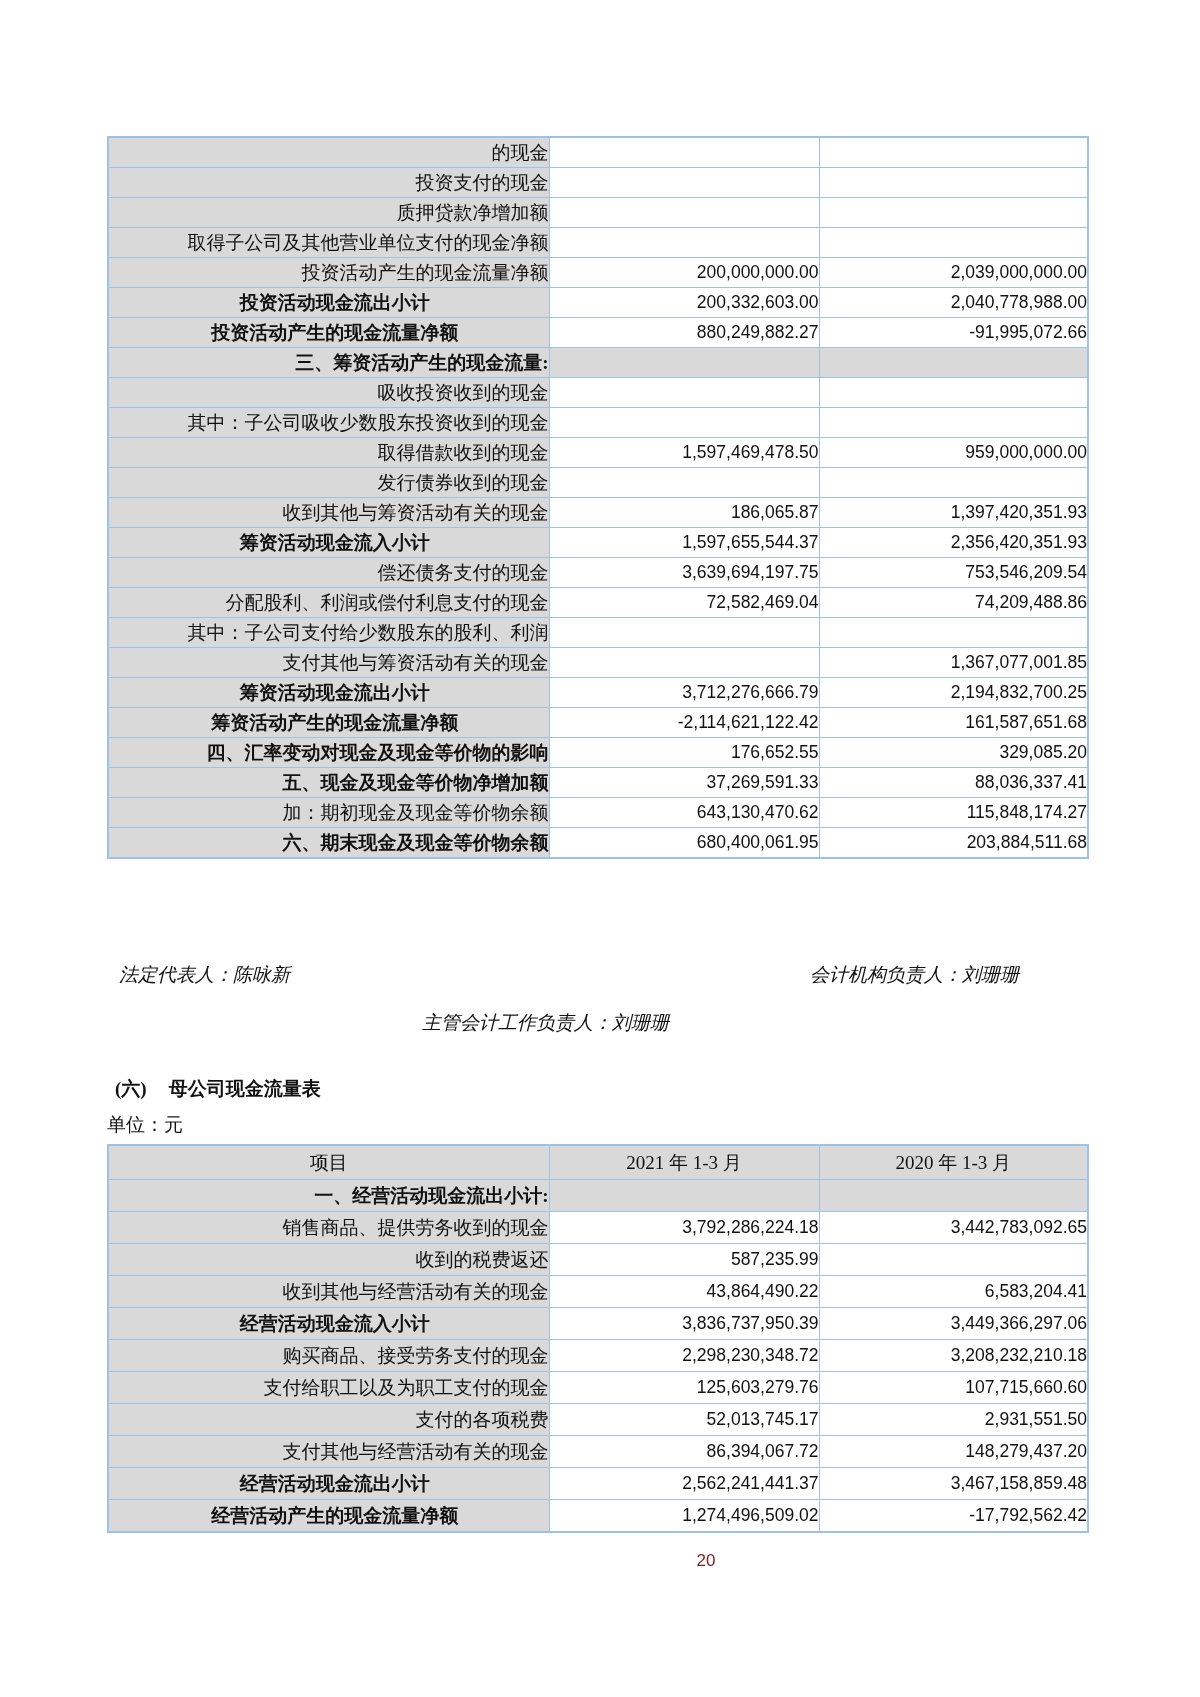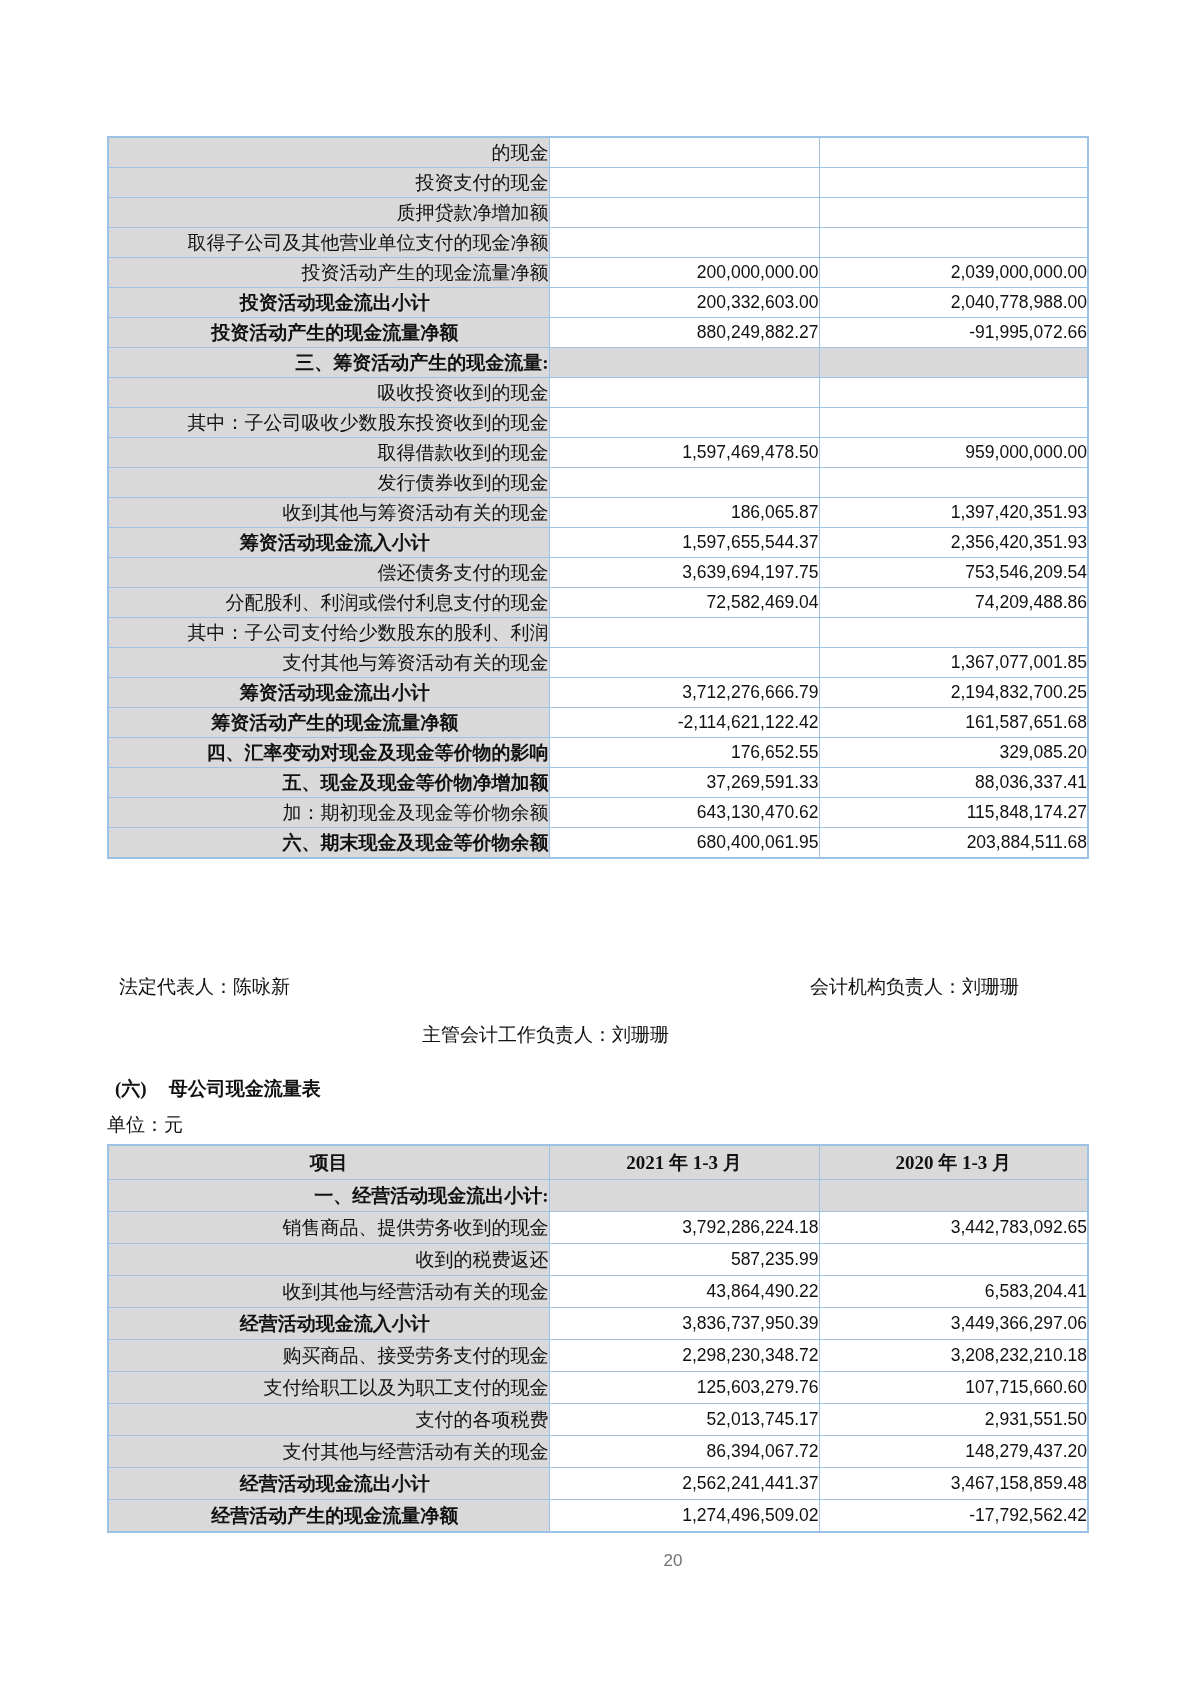--- a/index.html
+++ b/index.html
@@ -20,58 +20,58 @@
     border:2px solid var(--tbl-border,#9CC2E5);
   }
   table.fin td, table.fin th {
     border:1px solid var(--tbl-border,#9CC2E5);
     padding:0; margin:0;
     overflow:hidden; white-space:nowrap;
     vertical-align:middle;
   }
   #table1 td { height:29px; line-height:29px; }
   #table2 td { height:31px; line-height:31px; }
-  #table2 th { height:33px; line-height:33px; background:var(--cell-bg,#D9D9D9); font-weight:bold; font-size:19px; text-align:center; }
+  #table2 th { height:33px; line-height:33px; background:var(--cell-bg,#D9D9D9); font-weight:normal; font-size:19px; text-align:center; }
   .c-label {
     background:var(--cell-bg,#D9D9D9);
     text-align:right; padding-left:8px;
     font-size:19px;
   }
   .c-num {
     background:#ffffff;
     text-align:right; padding-right:13px;
     font-family:"Liberation Sans", sans-serif;
     font-size:17.5px;
   }
   tr.row-section td { background:var(--cell-bg,#D9D9D9);margin-top:41px; }
   tr.row-section .c-label { font-weight:bold; }
   tr.row-subtotal .c-label { font-weight:bold; text-align:center; padding-left:12px; }
   tr.row-bolditem .c-label { font-weight:bold; }
   .signatures {
     position:absolute; left:107px; top:962px; width:1000px; height:30px;
     font-size:19px;
   }
-  .signatures span { position:absolute; top:12px; white-space:nowrap; }
+  .signatures span { position:absolute; top:0; white-space:nowrap;font-style:italic; }
   .sig-1 { left:12px; }
   .sig-2 { left:315px;margin-top:48px; }
   .sig-3 { left:703px; }
   .section-title {
     position:absolute; left:115px; top:1076px;
     font-size:19px; font-weight:bold; white-space:nowrap;
   }
   .section-title .idx { margin-right:22px; }
   .unit-label {
     position:absolute; left:107px; top:1112px; width:980px;
     text-align:left; font-size:19px;
   }
   .page-number {
-    position:absolute; left:643px; top:1551px; width:60px;
+    position:absolute; left:676px; top:1551px; width:60px;
     text-align:center;
     font-family:"Liberation Sans", sans-serif;
-    font-size:17px; color:#737373;
+    font-size:17px; color:#7f1d1d;
   }
 </style>
 </head>
 <body>
 
 <div class="page">
 
   <table class="fin" id="table1" style="top:136px;">
     <colgroup>
       <col style="width:441px">

